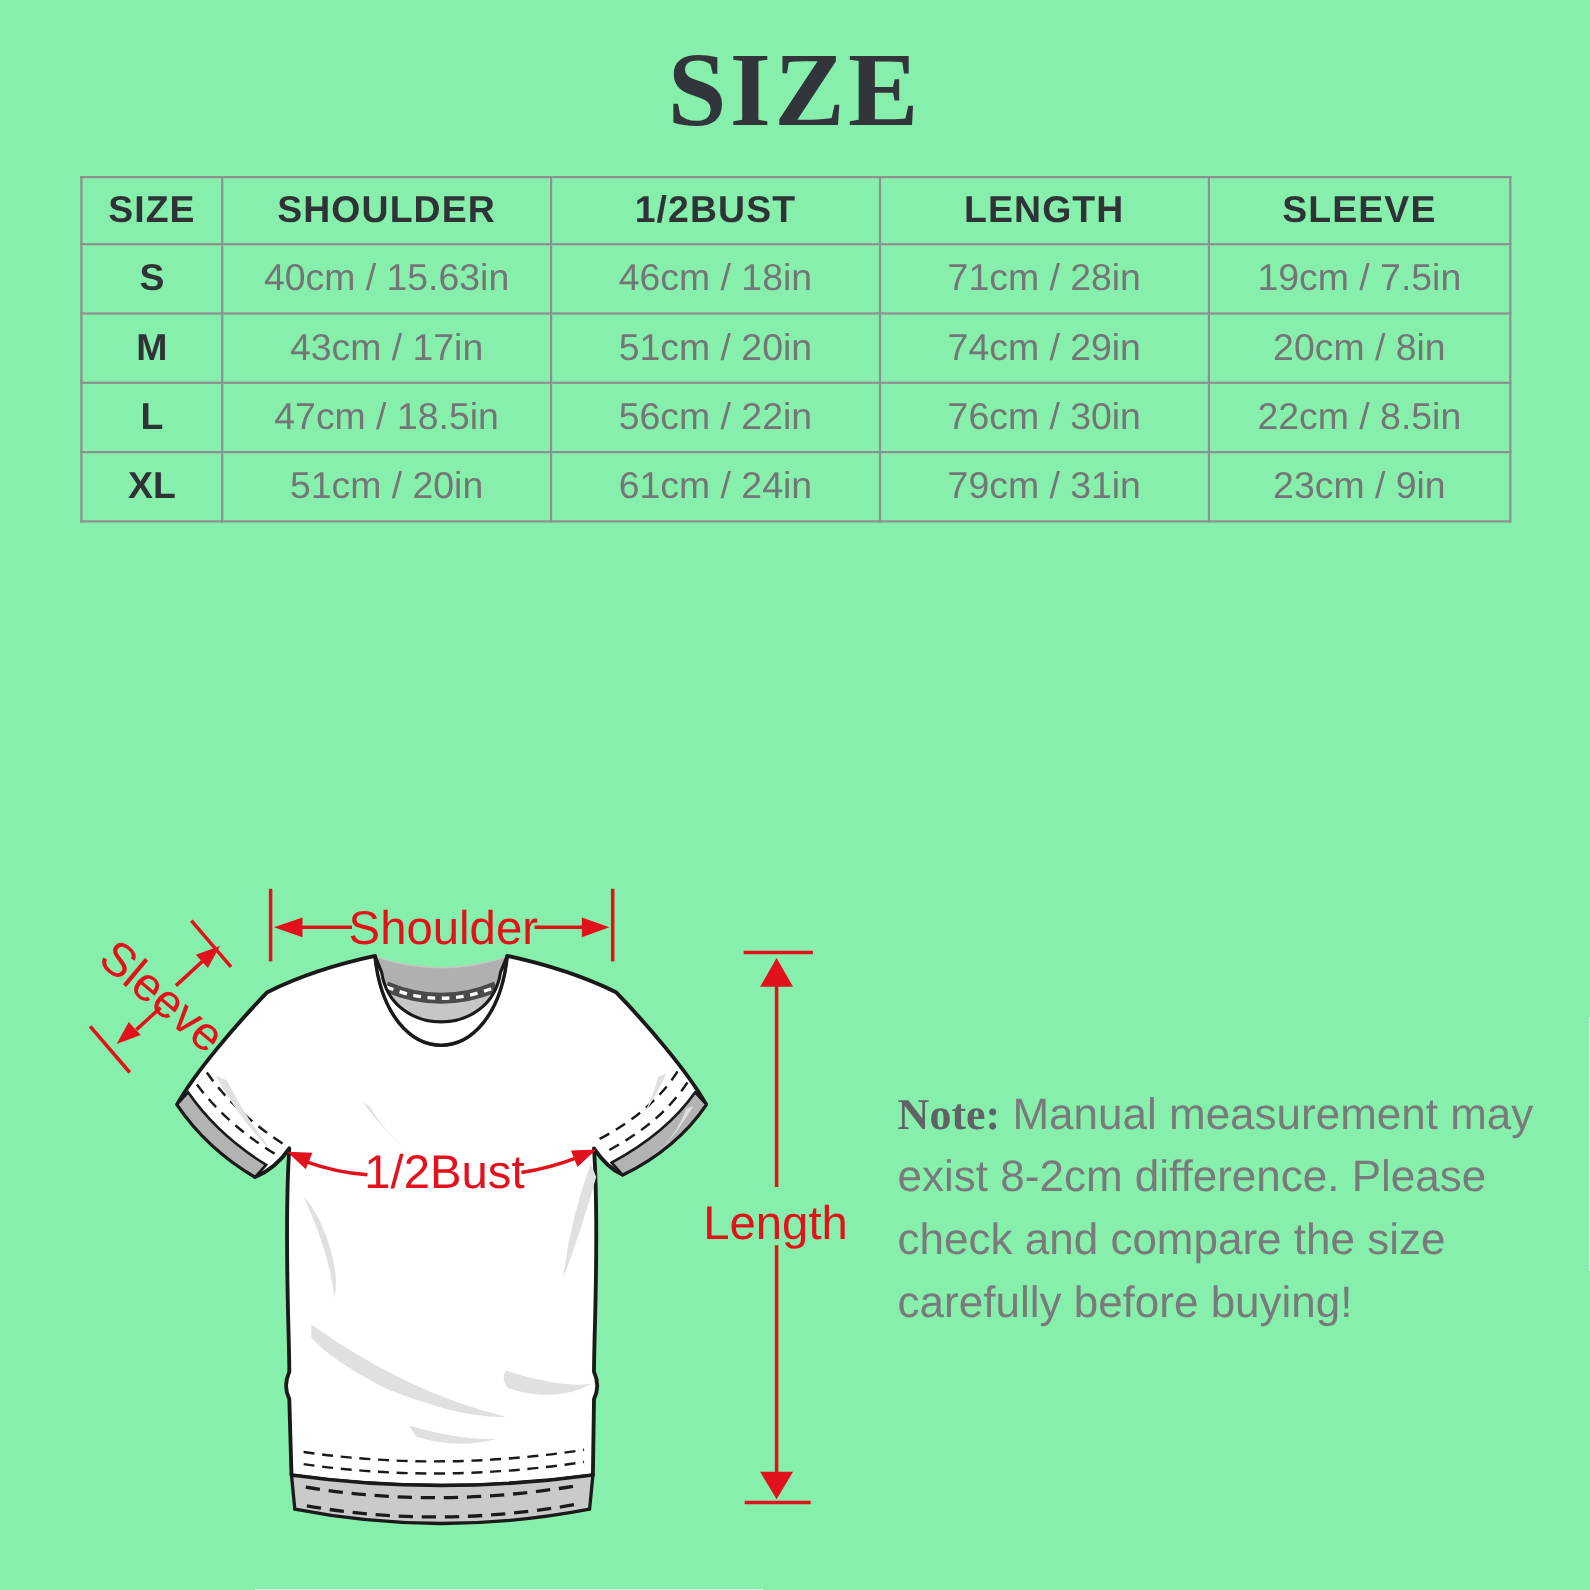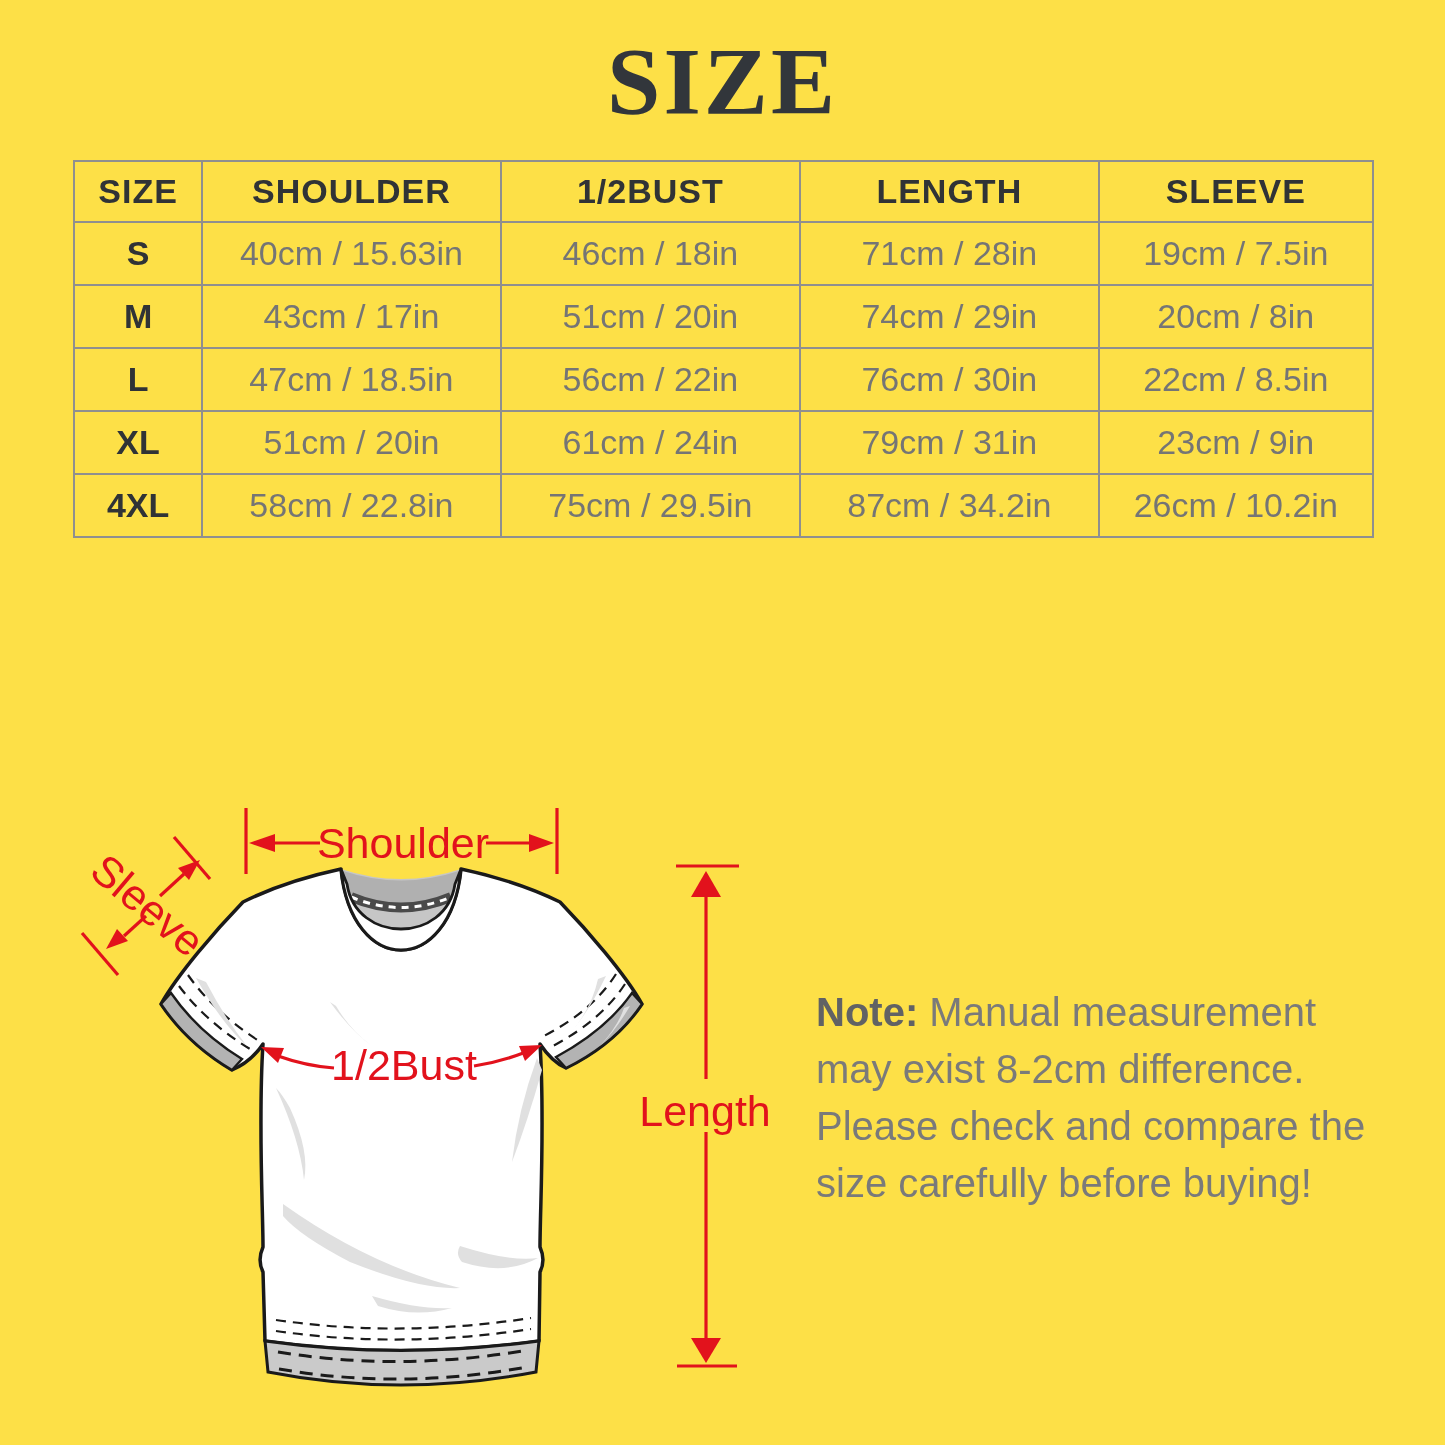--- a/index.html
+++ b/index.html
@@ -1,17 +1,17 @@
 <!DOCTYPE html>
 <html style="--accent: #e2121c;"><head>
 <meta charset="utf-8">
 <style>
   html,body{margin:0;padding:0;background:#fff;}
   .canvas{
-    position:relative;width:1445px;height:1445px;background:#fde047;
+    position:relative;width:1445px;height:1445px;background:#86efac;
     font-family:"Liberation Sans",sans-serif;overflow:hidden;
   }
   .page-title{
     position:absolute;left:0;top:34px;width:1445px;text-align:center;
     font-family:"Liberation Serif",serif;font-weight:bold;font-size:96px;
     letter-spacing:3px;color:#32363b;line-height:1;
   }
   table.size-table{
     position:absolute;left:73px;top:160px;width:1301px;
     border-collapse:collapse;table-layout:fixed;
@@ -49,21 +49,21 @@
   .mline{stroke:var(--accent,#e2121c);stroke-width:3.2;fill:none;}
   .mhead{fill:var(--accent,#e2121c);stroke:none;}
   .mlabel{
     fill:var(--accent,#e2121c);font-family:"Liberation Sans",sans-serif;
     font-size:43px;
   }
   .note{
     position:absolute;left:816px;top:984px;width:585px;
     font-size:40px;line-height:57px;color:#7a7a7a;
   }
-  .note .note-label{font-weight:bold;color:#616264;}
+  .note .note-label{font-weight:bold;color:#616264;font-family:Liberation Serif, serif;}
 </style>
 </head>
 <body>
 
 <div class="canvas">
 
   <div class="page-title">SIZE</div>
 
   <table class="size-table">
     <colgroup>
@@ -104,27 +104,20 @@
           <td class="val">76cm / 30in</td>
           <td class="val">22cm / 8.5in</td>
         </tr>
         <tr>
           <td class="size-col">XL</td>
           <td class="val">51cm / 20in</td>
           <td class="val">61cm / 24in</td>
           <td class="val">79cm / 31in</td>
           <td class="val">23cm / 9in</td>
         </tr>
-        <tr>
-          <td class="size-col">4XL</td>
-          <td class="val">58cm / 22.8in</td>
-          <td class="val">75cm / 29.5in</td>
-          <td class="val">87cm / 34.2in</td>
-          <td class="val">26cm / 10.2in</td>
-        </tr>
       </tbody>
   </table>
 
   <svg class="diagram" viewBox="0 0 1445 1445">
 
     <g>
 
       <path class="shirt-outline" d="
         M341,869 Q285,881 243,902
         C215,931 178,974 161,1004

